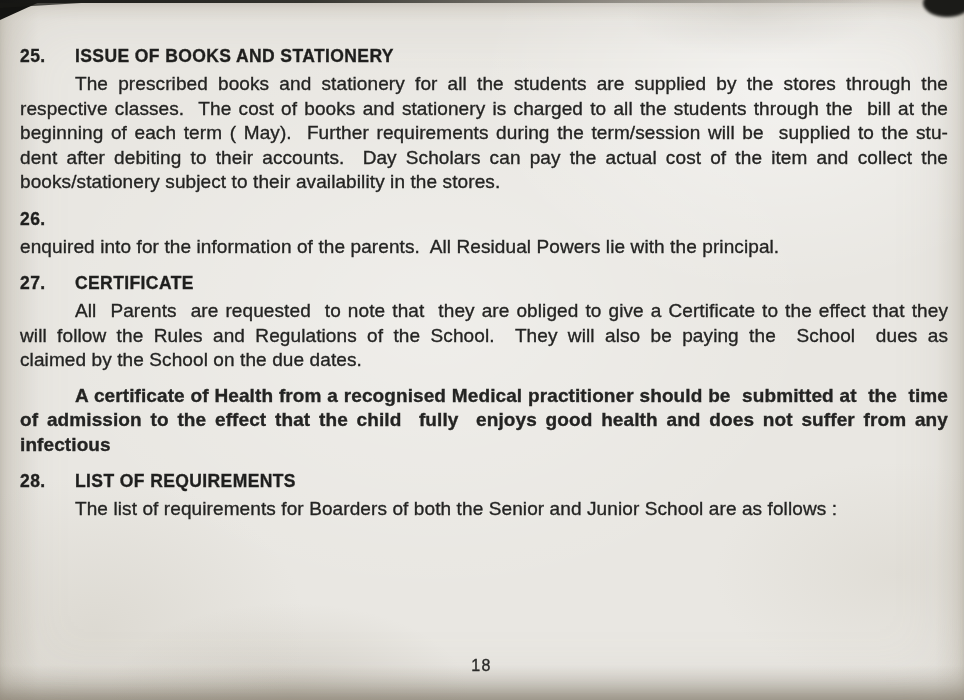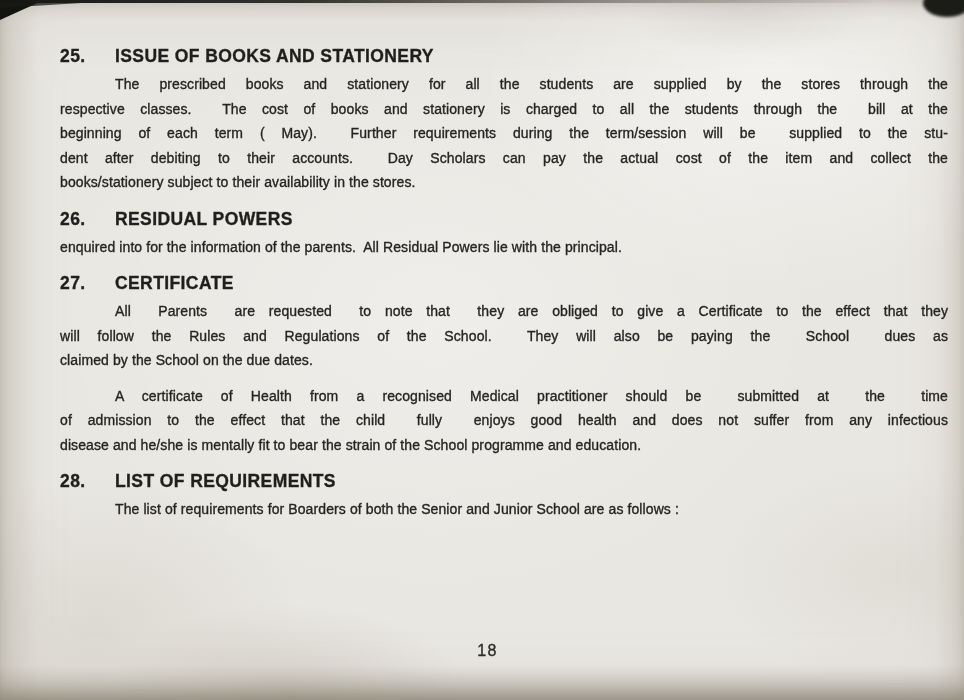--- a/index.html
+++ b/index.html
@@ -54,51 +54,50 @@
     position: absolute; top: -11px; right: -7px;
     width: 48px; height: 28px;
     background: #1b1b18;
     border-radius: 50%;
     filter: blur(1.5px);
   }
   
   .page {
     position: absolute;
     top: 0; left: 0; right: 0; bottom: 0;
-    padding: 46px 16px 0 48px;
-    margin-left: 12px;
+    padding: 46px 16px 0 20px;
     -webkit-text-stroke: 0.35px #2a2a28;
   }
   .section { margin-bottom: 14px; }
   .heading {
     display: flex;
     font-weight: 700;
     font-size: 17.5px;
     line-height: 21px;
     letter-spacing: 0.4px;
     color: #1e1e1d;
   }
   .heading .num { width: 55px; flex: 0 0 55px; }
   .para {
     margin-top: 5px;
-    font-size: 14px;
+    font-size: 19px;
     line-height: 24.5px;
     letter-spacing: 0.1px;
   }
-  .para + .para { margin-top: 11px; }
+  .para + .para { margin-top: 11px; font-weight: bold; }
   .line {
     white-space: pre-wrap;
     text-align: justify;
     text-align-last: justify;
   }
   .line.first { padding-left: 55px; }
   .line.last { text-align-last: left; }
   .page-number {
     position: absolute;
-    bottom: 40px;
+    bottom: 25px;
     left: 50%;
     transform: translateX(-52%);
     font-size: 16px;
     letter-spacing: 1.5px;
     color: #2b2b29;
   }
 </style>
 </head>
 <body>
 
@@ -120,41 +119,39 @@
         <div class="line">respective classes.  The cost of books and stationery is charged to all the students through the  bill at the</div>
         <div class="line">beginning of each term ( May).  Further requirements during the term/session will be  supplied to the stu-</div>
         <div class="line">dent after debiting to their accounts.  Day Scholars can pay the actual cost of the item and collect the</div>
         <div class="line last">books/stationery subject to their availability in the stores.</div>
       </div>
     </div>
 
     <div class="section">
       <div class="heading">
         <span class="num">26.</span>
-        <span class="title">RESIDUAL POWERS</span>
       </div>
       <div class="para">
         <div class="line last">enquired into for the information of the parents.  All Residual Powers lie with the principal.</div>
       </div>
     </div>
 
     <div class="section">
       <div class="heading">
         <span class="num">27.</span>
         <span class="title">CERTIFICATE</span>
       </div>
       <div class="para">
         <div class="line first">All  Parents  are requested  to note that  they are obliged to give a Certificate to the effect that they</div>
         <div class="line">will follow the Rules and Regulations of the School.  They will also be paying the  School  dues as</div>
         <div class="line last">claimed by the School on the due dates.</div>
       </div>
       <div class="para">
         <div class="line first">A certificate of Health from a recognised Medical practitioner should be  submitted at  the  time</div>
         <div class="line">of admission to the effect that the child  fully  enjoys good health and does not suffer from any infectious</div>
-        <div class="line last">disease and he/she is mentally fit to bear the strain of the School programme and education.</div>
       </div>
     </div>
 
     <div class="section">
       <div class="heading">
         <span class="num">28.</span>
         <span class="title">LIST OF REQUIREMENTS</span>
       </div>
       <div class="para">
         <div class="line first last">The list of requirements for Boarders of both the Senior and Junior School are as follows :</div>

